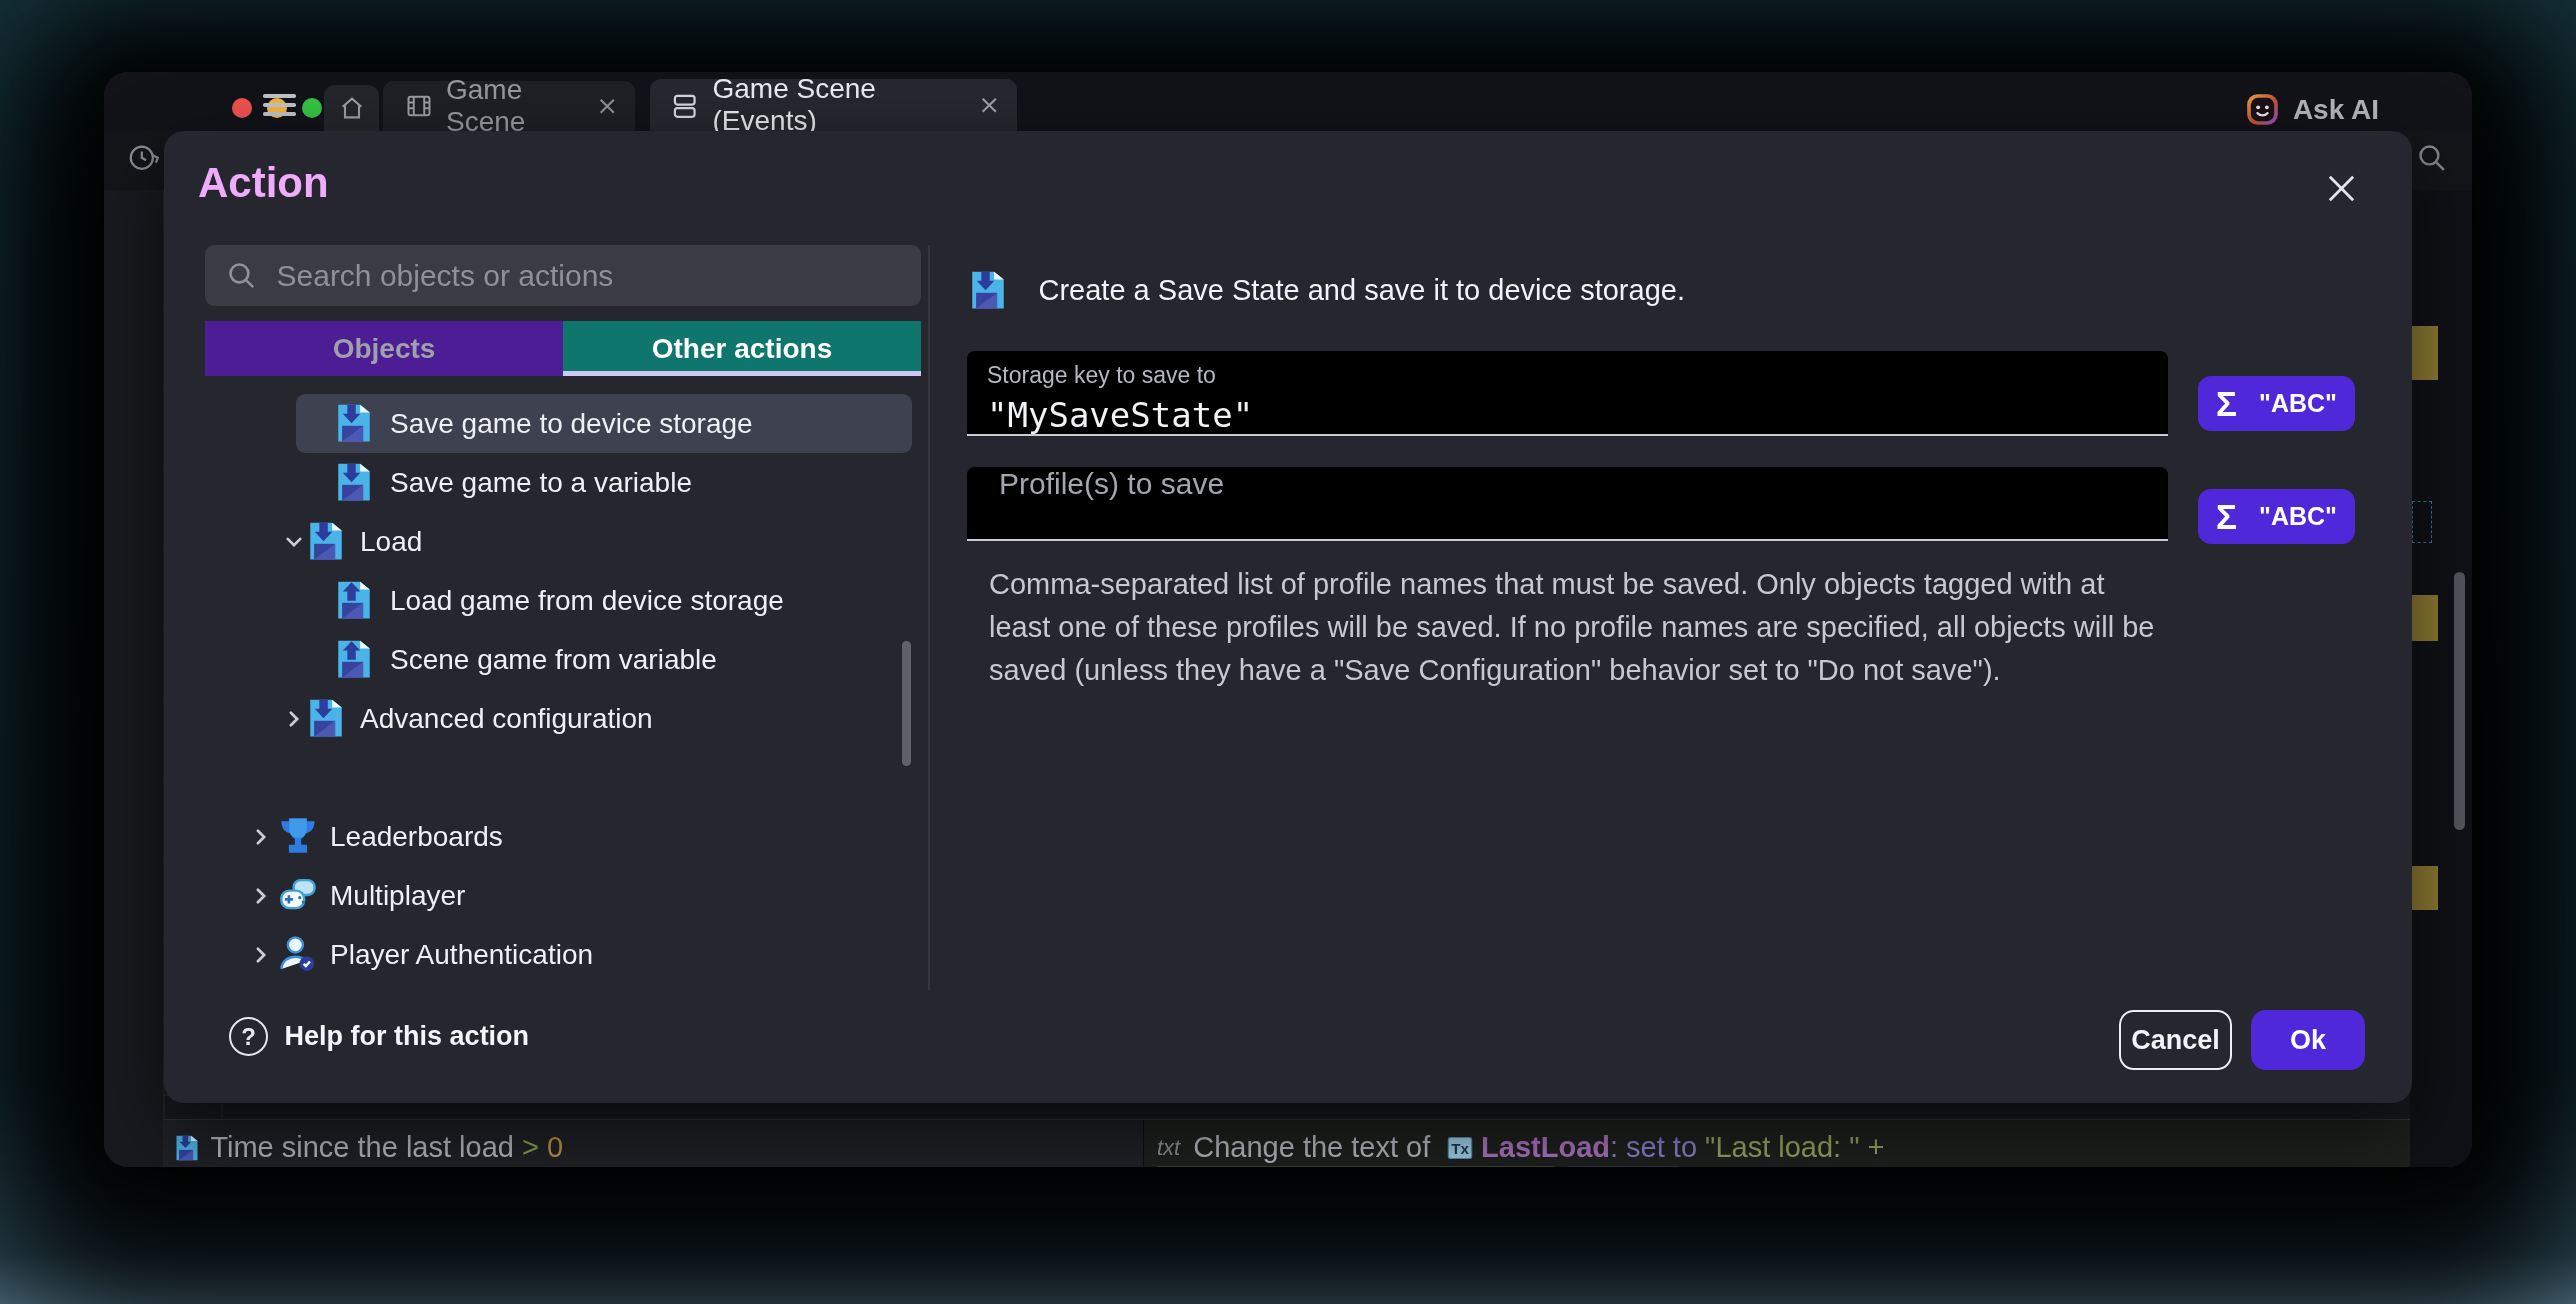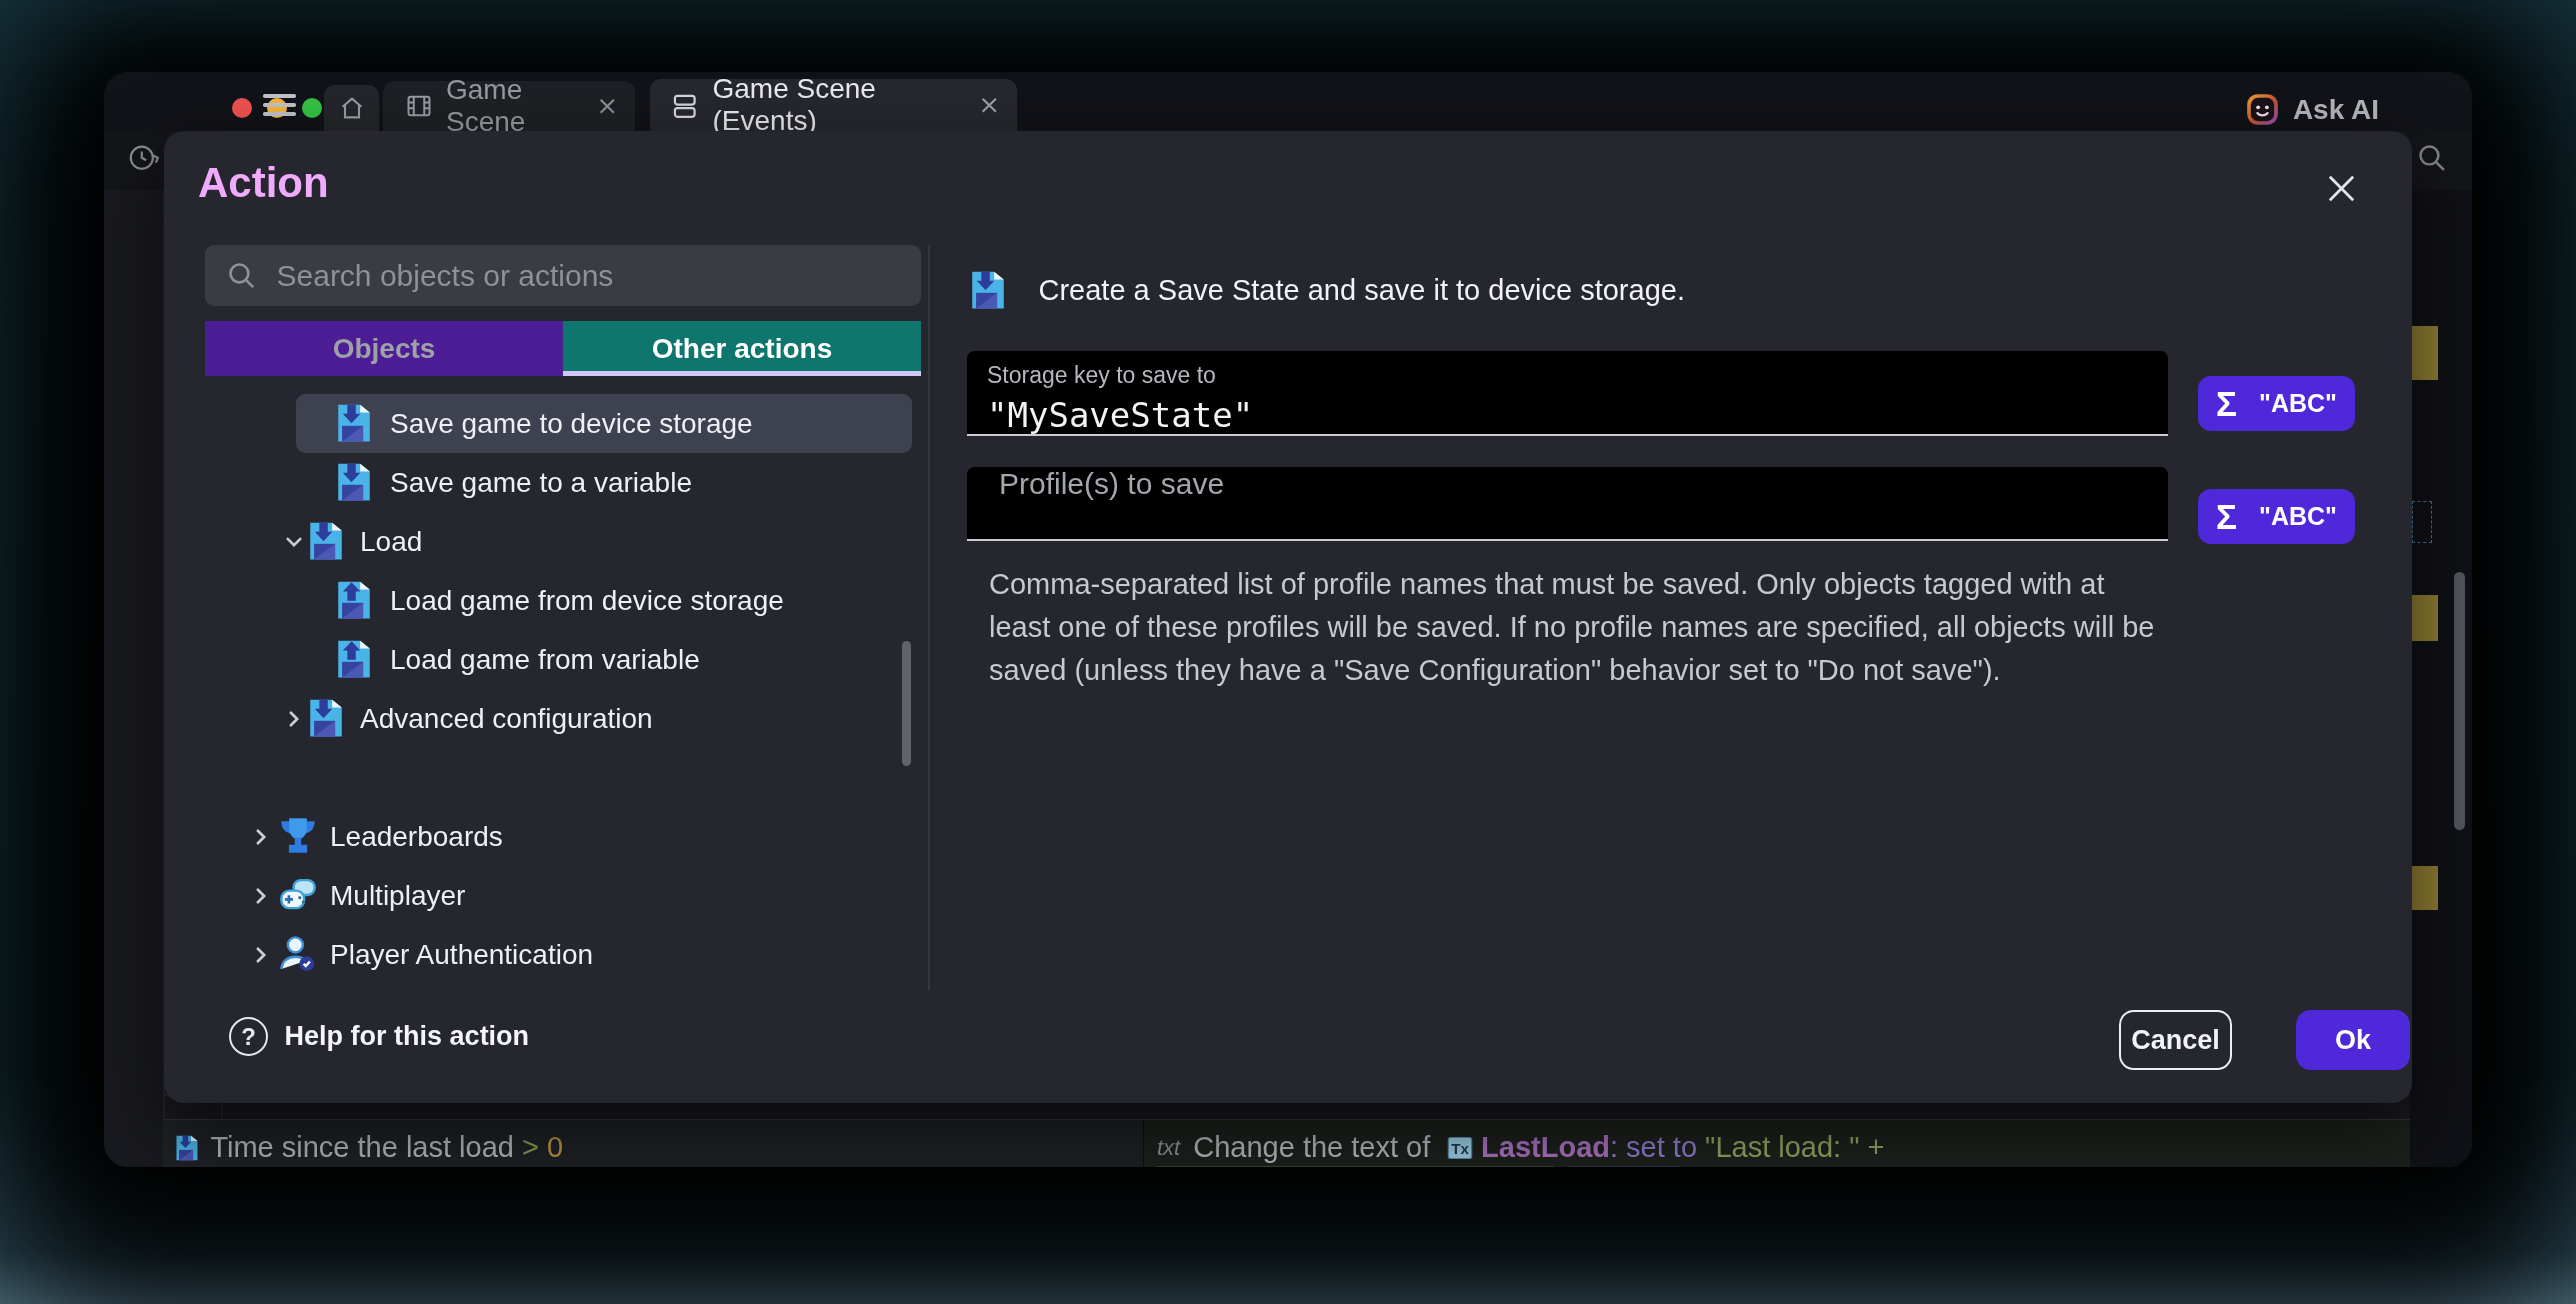--- a/index.html
+++ b/index.html
@@ -90,21 +90,21 @@
   #field-profiles .f-placeholder { font-size:30px; color:#a4a6ad; }
   .sigma-btn { position:absolute; left:2034px; width:157px; height:55px; background:#4f28d9; border-radius:13px; display:flex; align-items:center; justify-content:center; cursor:pointer; }
   .sigma-btn .sg { color:#fff; font-size:35px; font-weight:bold; }
   .sigma-btn .ab { color:#fff; font-size:25px; font-weight:bold; margin-left:22px; }
   #help-text { position:absolute; left:825px; top:432px; width:1170px; font-size:29px; line-height:43px; color:#c7c9cf; }
 
   #dlg-help { position:absolute; left:65px; top:886px; display:flex; align-items:center; cursor:pointer; }
   #dlg-help .q-circle { width:39px; height:39px; border:2.8px solid #e6e7ed; border-radius:50%; display:flex; align-items:center; justify-content:center; color:#e6e7ed; font-size:24px; font-weight:bold; }
   #dlg-help .h-label { margin-left:16.6px; font-size:27px; font-weight:bold; color:#f4f5f8; }
   #btn-cancel { position:absolute; left:1955px; top:879px; width:113px; height:60px; border:2.8px solid #eceef2; border-radius:14.8px; background:transparent; color:#f2f3f7; font-size:27px; font-weight:bold; display:flex; align-items:center; justify-content:center; cursor:pointer; }
-  #btn-ok { position:absolute; left:2087px; top:879px; width:114px; height:60px; border-radius:14.8px; background:#4f28d9; color:#fff; font-size:27px; font-weight:bold; display:flex; align-items:center; justify-content:center; cursor:pointer;margin-left:45px; }
+  #btn-ok { position:absolute; left:2087px; top:879px; width:114px; height:60px; border-radius:14.8px; background:#4f28d9; color:#fff; font-size:27px; font-weight:bold; display:flex; align-items:center; justify-content:center; cursor:pointer; }
 </style>
 </head>
 <body>
 
 <div id="window">
 
   <div id="topbar">
     <span class="light" style="left:128px;background:#ef5350"></span>
     <span class="light" style="left:163px;background:#f5b73d"></span>
     <span class="light" style="left:198px;background:#35c444"></span>
@@ -313,21 +313,21 @@
           <span class="t-label" style="left: 185px;">Load game from device storage</span>
         </div>
         <div class="tree-row" style="top: 248px;">
           <span class="t-icon" style="left: 128px;"><svg width="100%" height="100%" viewBox="0 0 24 24">
               <path d="M3 1.5h12.5L21 6v16.5H3z" fill="#4ab4e8"></path>
               <path d="M15.5 1.5L21 6h-5.5z" fill="#eef7fc"></path>
               <path d="M8.2 12.4V7.2H5.6l5-5.4 5 5.4H13v5.2z" fill="#2c3d9b"></path>
               <rect x="5.2" y="13.6" width="12" height="8.9" fill="#36439f"></rect>
               <path d="M5.2 22.5l12-8.9v8.9z" fill="#4c59b4"></path>
             </svg></span>
-          <span class="t-label" style="left: 185px;">Load game from variable</span>
+          <span class="t-label" style="left: 185px;">Scene game from variable</span>
         </div>
         <div class="tree-row" style="top: 307px;">
           <span class="chev" style="left: 78px;"><svg width="100%" height="100%" viewBox="0 0 14 14" fill="none" stroke="#cdced5" stroke-width="1.7" stroke-linecap="round">
               <path d="M5 3l4 4-4 4"></path>
             </svg></span>
           <span class="t-icon" style="left: 100px;"><svg width="100%" height="100%" viewBox="0 0 24 24">
               <path d="M3 1.5h12.5L21 6v16.5H3z" fill="#4ab4e8"></path>
               <path d="M15.5 1.5L21 6h-5.5z" fill="#eef7fc"></path>
               <path d="M8.2 1.5v5.2H5.6l5 5.4 5-5.4H13V1.5z" fill="#2c3d9b"></path>
               <rect x="5.2" y="13.6" width="12" height="8.9" fill="#36439f"></rect>

